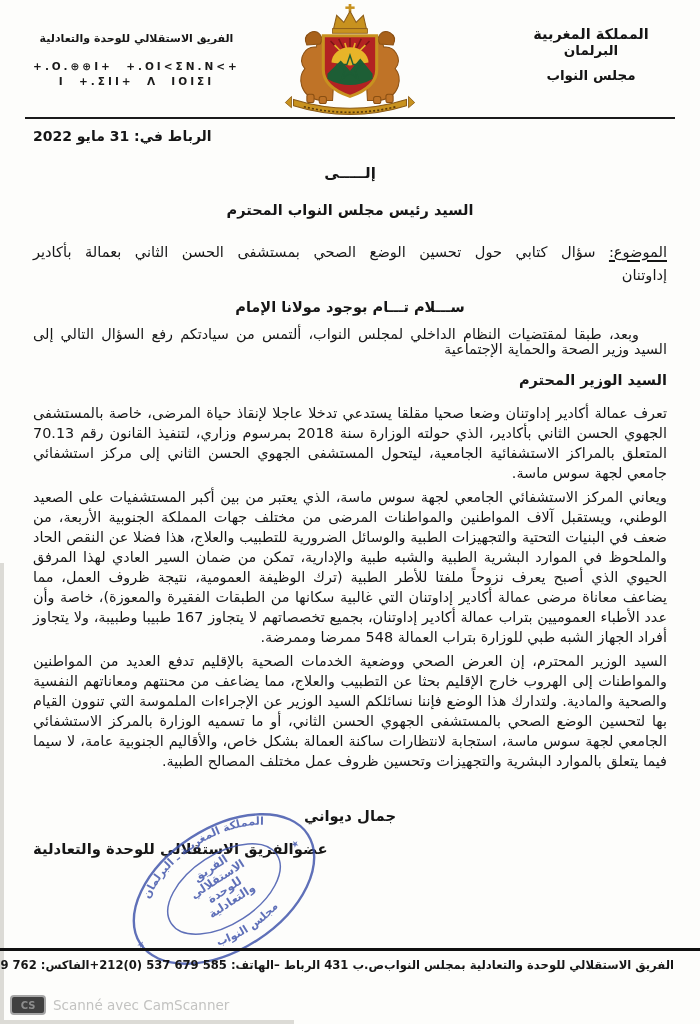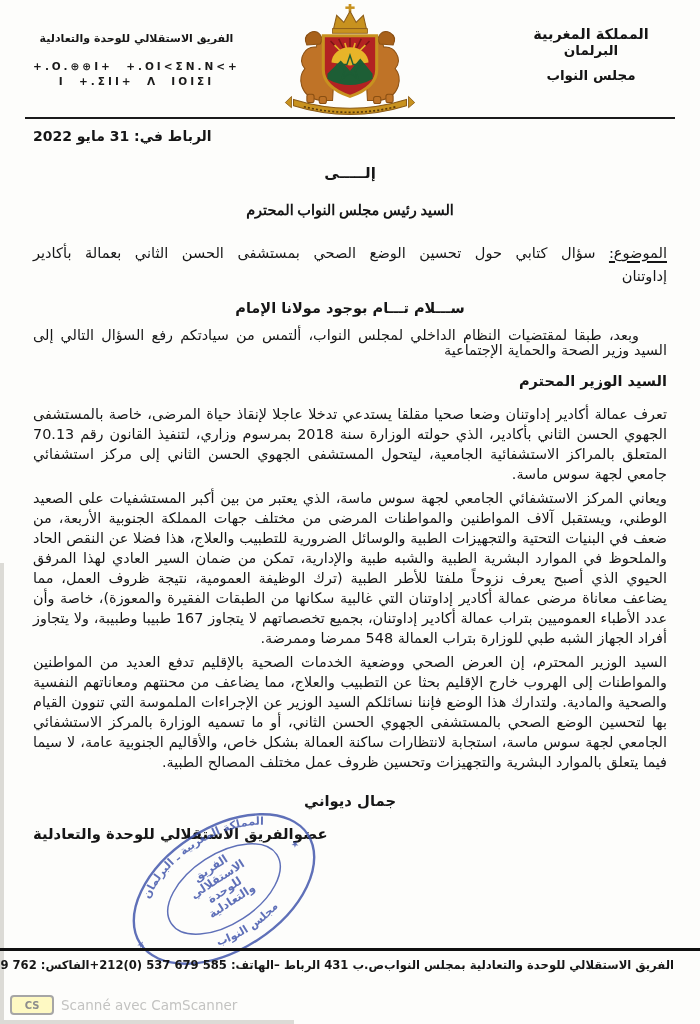--- a/index.html
+++ b/index.html
@@ -18,43 +18,43 @@
   .tifinagh{direction:ltr;font-weight:700;font-size:10.5px;letter-spacing:3px;white-space:pre;color:#1a1a1a;}
   .tifinagh.t1{margin-top:12px;}
   .tifinagh.t2{margin-top:3px;}
   .emblem{position:absolute;left:272px;top:4px;}
   .rule-top{position:absolute;top:117px;left:25px;width:650px;height:2px;background:#1b1b1b;}
 
   
   .letter{position:absolute;top:126px;right:33px;left:33px;direction:rtl;}
   .date{font-weight:700;font-size:14px;text-align:left;margin-top:2px;}
   .to-heading{font-weight:700;font-size:15px;text-align:center;margin-top:20px;}
-  .addressee{font-weight:700;font-size:14.5px;text-align:center;margin-top:20px;font-family:Liberation Serif, serif;}
+  .addressee{font-weight:700;font-size:14.5px;text-align:center;margin-top:20px;}
   .subject{margin-top:22px;font-weight:400;font-size:14.6px;line-height:23px;text-align:justify;text-align-last:justify;white-space:pre-line;}
   .subject .lbl{text-decoration:underline;text-decoration-thickness:1.5px;text-underline-offset:3px;}
   .salutation{font-weight:700;font-size:14.5px;text-align:center;margin-top:13px;}
   .intro{margin-top:12px;font-size:14.4px;line-height:15px;text-align:justify;text-indent:28px;}
   .minister{font-weight:700;font-size:14.5px;margin-top:15px;}
   .par{margin-top:4px;font-size:14.4px;line-height:20px;text-align:justify;}
   .par.first{margin-top:15px;}
   .closing{font-weight:700;font-size:14.8px;text-align:center;margin-top:14px;}
-  .signer-name{font-weight:700;font-size:14.8px;text-align:center;margin-top:20px;}
+  .signer-name{font-weight:700;font-size:14.8px;text-align:center;margin-top:36px;}
   .signer-role{font-weight:700;font-size:14.8px;text-align:left;margin-top:16px;}
 
   
   .stamp{position:absolute;left:106px;top:796px;opacity:.82;}
 
   
   .rule-bottom{position:absolute;top:948px;left:0;width:700px;height:3px;background:#101010;}
   .footer-row{position:absolute;top:958px;left:26px;right:26px;display:flex;justify-content:space-between;align-items:baseline;direction:rtl;font-weight:700;font-size:11.6px;white-space:nowrap;}
   .footer-row .num{direction:ltr;unicode-bidi:isolate;}
 
   
   .camscanner{position:absolute;left:10px;top:995px;display:flex;align-items:center;gap:7px;direction:ltr;}
-  .cs-badge{width:44px;height:20px;border:2px solid #a6a6a6;border-radius:4px;display:grid;place-items:center;font-size:10px;font-weight:700;color:#8d8d8d;background:#fef9c3;box-sizing:border-box;}
+  .cs-badge{width:36px;height:20px;border:2px solid #a6a6a6;border-radius:4px;display:grid;place-items:center;font-size:10px;font-weight:700;color:#8d8d8d;background:#404040;box-sizing:border-box;}
   .cs-text{color:#c3c3c1;font-size:13.5px;}
 </style>
 </head>
 <body>
 
 <div class="page">
   <div class="edge-left"></div>
   <div class="edge-bottom"></div>
 
   <div class="hdr-right">

